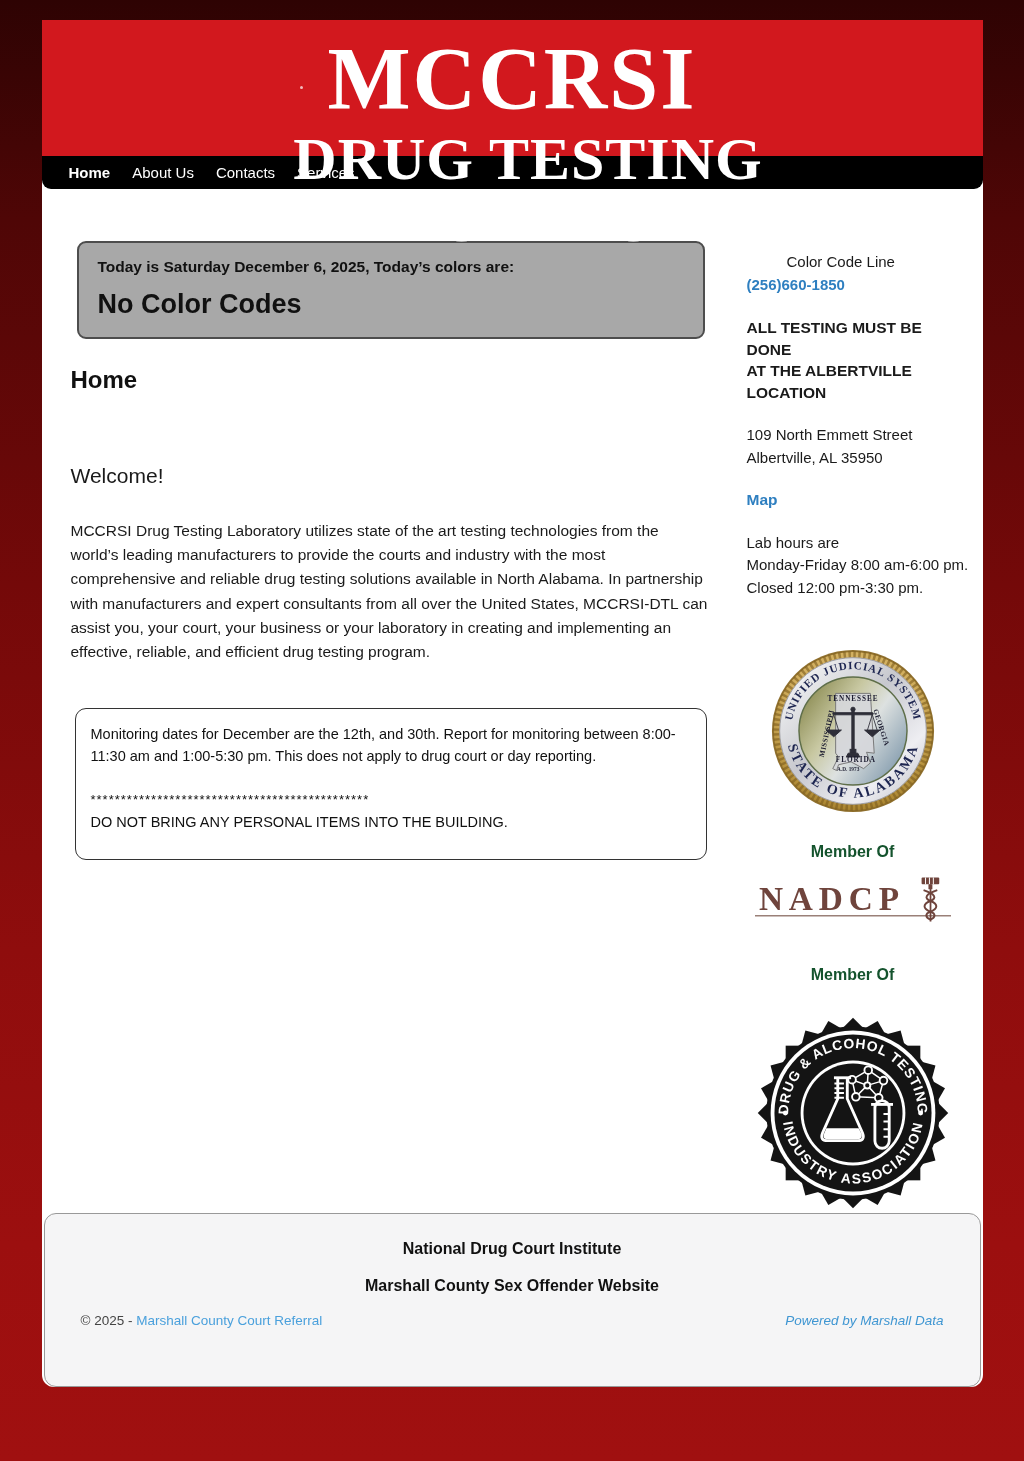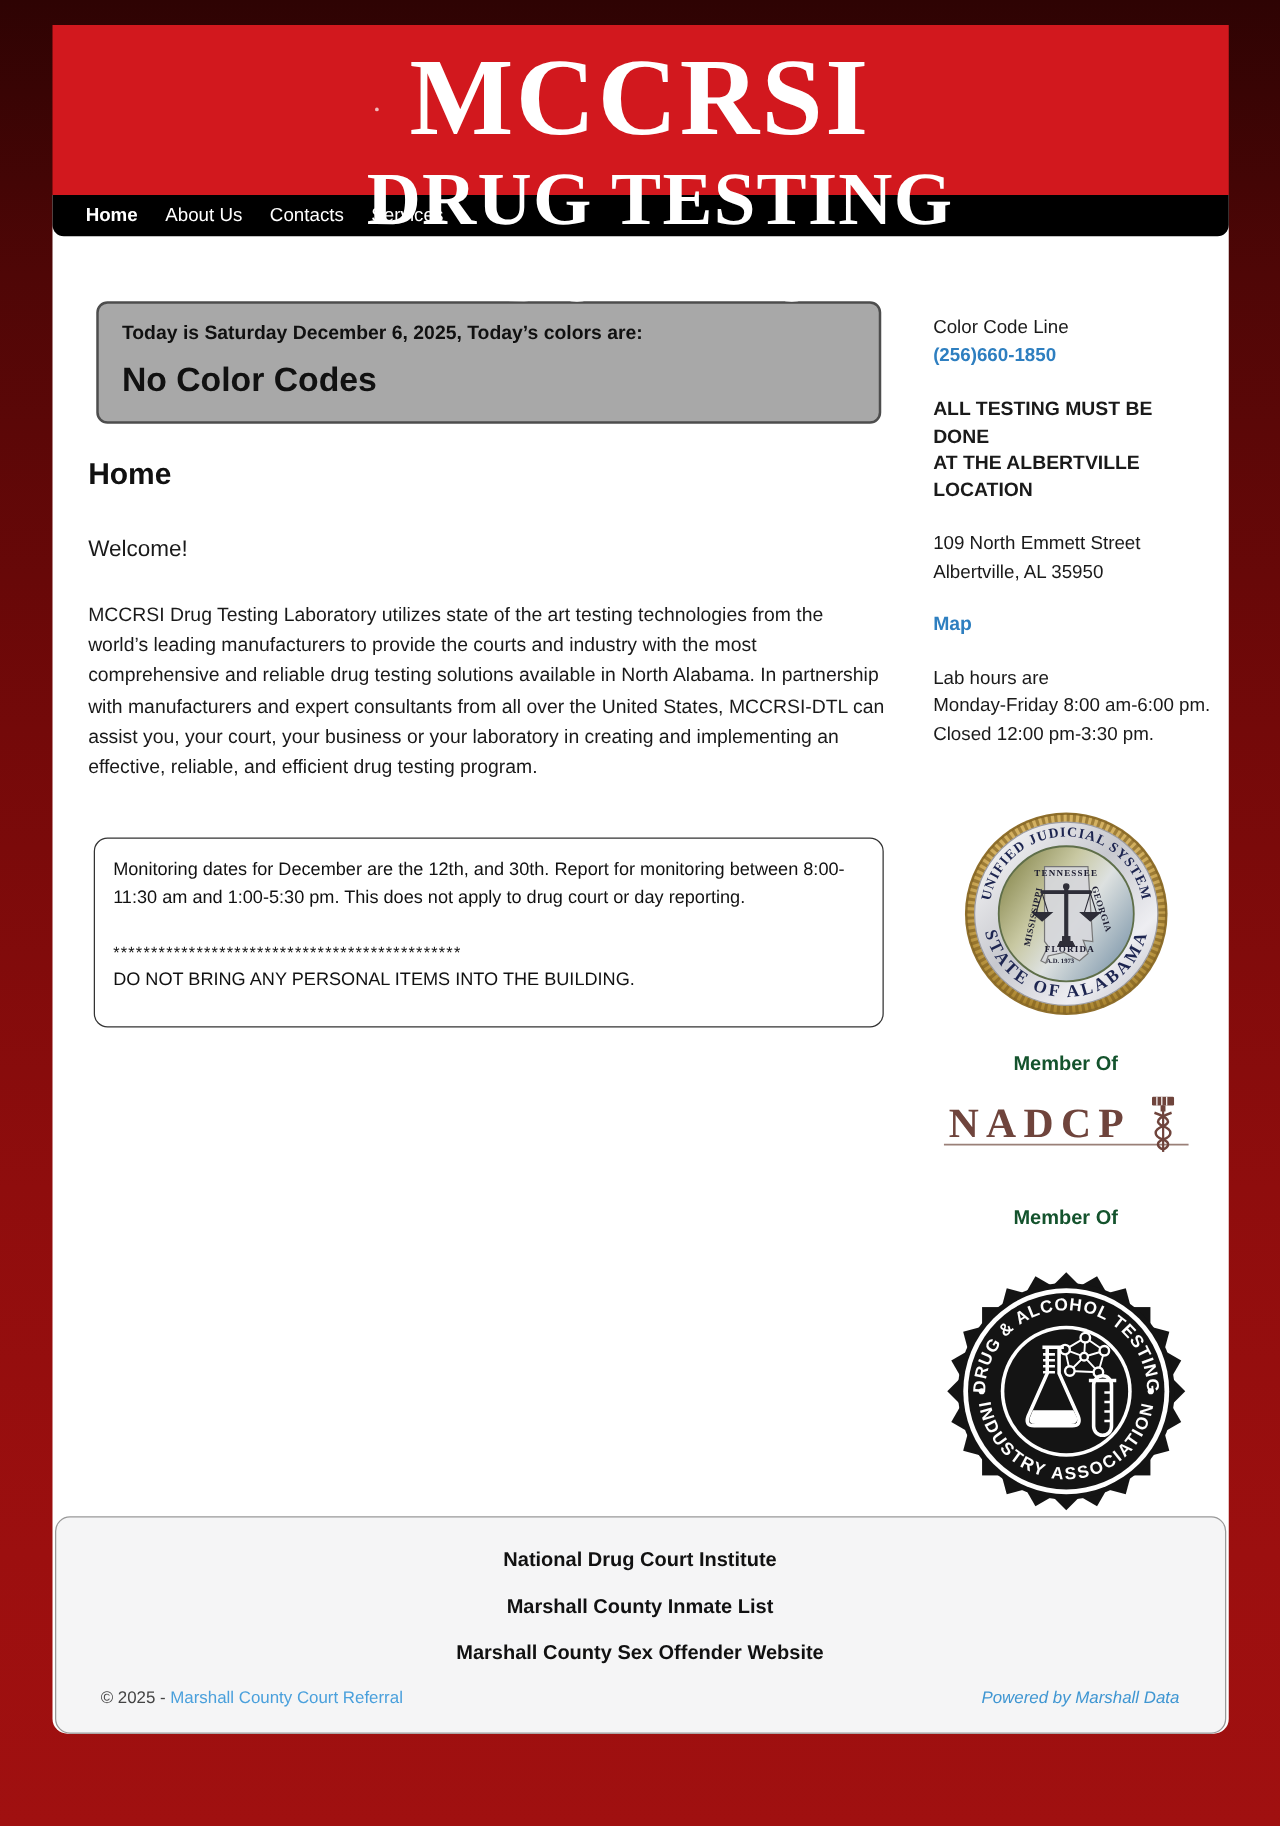--- a/index.html
+++ b/index.html
@@ -41,34 +41,34 @@
   
   .color-banner {
     margin: 52px 0 0 6px; width: 628px;
     background: #a8a8a8; border: 2px solid #4d4d4d; border-radius: 9px;
     padding: 15px 19px 17px; color: #111;
   }
   .color-banner .banner-line { font-size: 15.5px; font-weight: bold; }
   .color-banner .banner-headline { font-size: 27px; font-weight: bold; margin-top: 13px; }
 
   h2.page-heading { font-size: 24px; font-weight: bold; margin-top: 27px; color: #111; }
-  .welcome { font-size: 18px; margin-top: 35px; }
+  .welcome { font-size: 21px; margin-top: 70px; }
   .intro { font-size: 15.5px; line-height: 24.2px; margin-top: 31px; }
 
   .notice-box {
     margin: 44px 0 0 4px; width: 632px;
     border: 1.5px solid #333; border-radius: 11px;
     padding: 14px 15px 26px; font-size: 14.5px; line-height: 22px; color: #111;
   }
   .notice-sep { margin-top: 22px; letter-spacing: 1px; font-size: 13px; }
   .notice-caps { }
 
   
   .col-right { font-size: 15px; line-height: 22.5px; }
-  .sb-label { margin-top: 62px; }
+  .sb-label { margin-top: 62px; margin-left: 40px; }
   a.blue-link { color: #2e7fc0; font-weight: bold; text-decoration: none; cursor: pointer; }
   .sb-notice { font-weight: bold; margin-top: 21px; line-height: 21.5px; font-size: 15.5px; }
   .sb-address { margin-top: 21px; white-space: nowrap; }
   .sb-map { display: inline-block; margin-top: 20px; font-size: 15.5px; }
   .sb-hours { margin-top: 20px; white-space: nowrap; }
   .sb-logo { display: block; margin: 0 auto; }
   .seal-wrap { margin-top: 50px; text-align: center; }
   .member-of { text-align: center; font-weight: bold; font-size: 16px; margin-top: 28px; color: #14532d; }
   .nadcp-wrap { margin-top: 10px; text-align: center; }
   .member-of-2 { margin-top: 40px; }
@@ -288,21 +288,20 @@
               <path d="M137,106 L142,106 M137,114 L142,114 M137,122 L142,122 M137,130 L142,130" stroke="#ffffff" stroke-width="2"></path>
             </g>
           </svg>
         </div>
       </aside>
     </div>
 
     <footer class="site-footer">
       <div class="footer-links">
         <a>National Drug Court Institute</a>
-        <a>Marshall County Inmate List</a>
         <a>Marshall County Sex Offender Website</a>
       </div>
       <div class="copyright-row">
         <span><span>© 2025 - </span><a>Marshall County Court Referral</a></span>
         <a class="powered-link">Powered by Marshall Data</a>
       </div>
     </footer>
   </div>
 </div>
 

